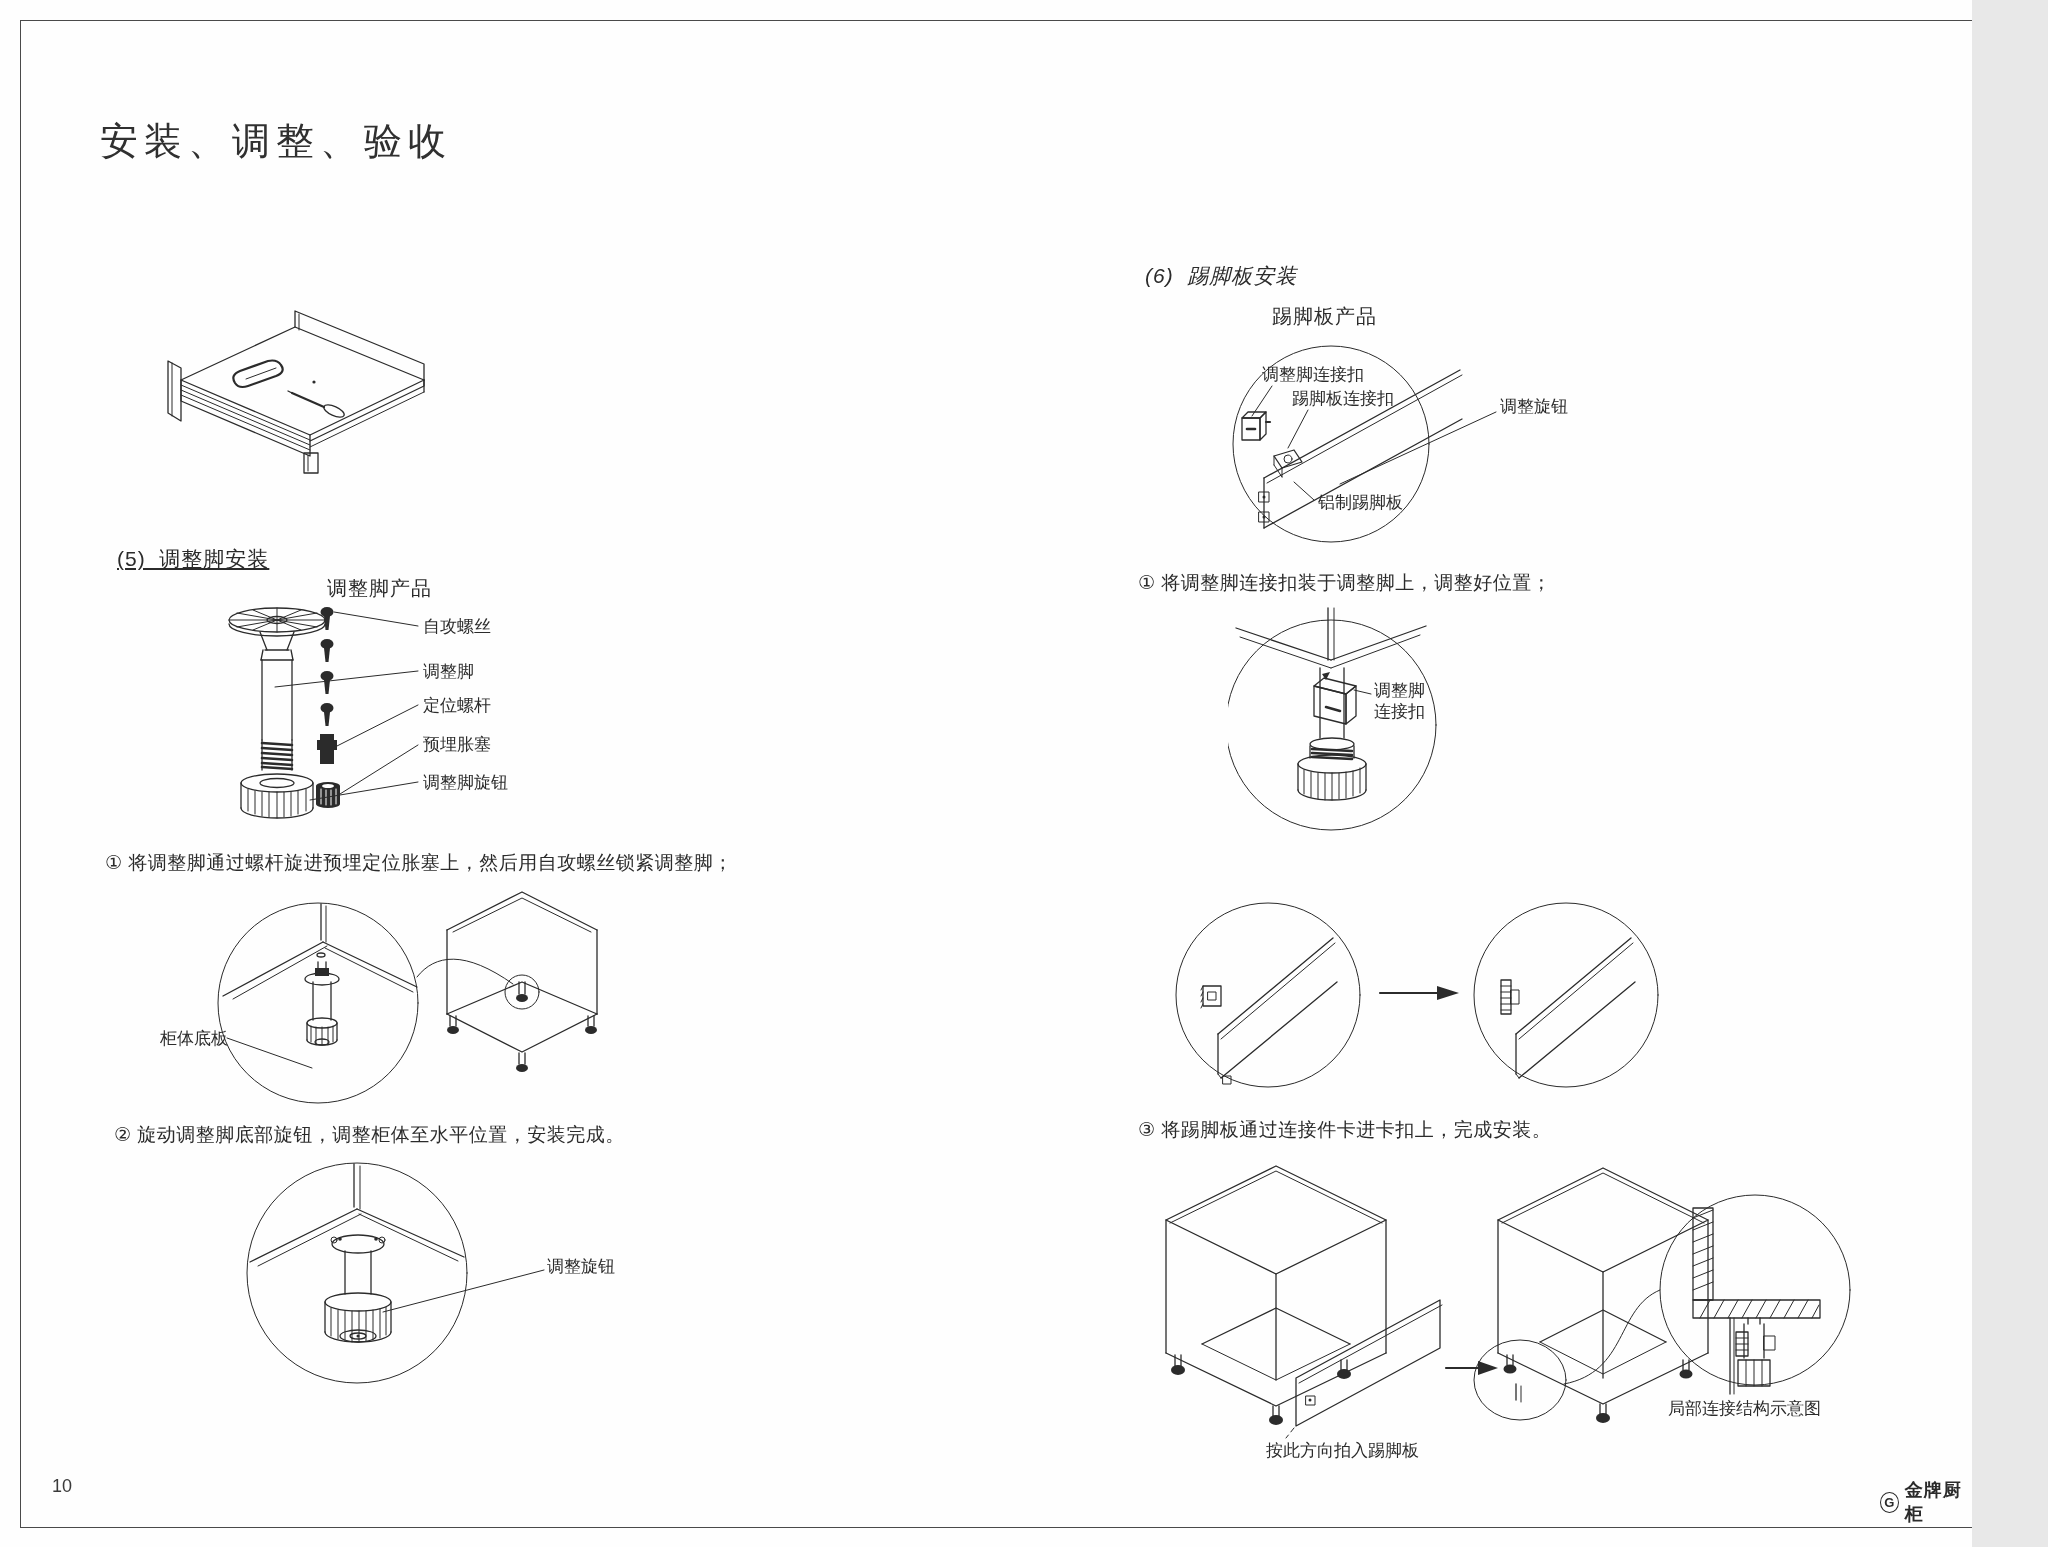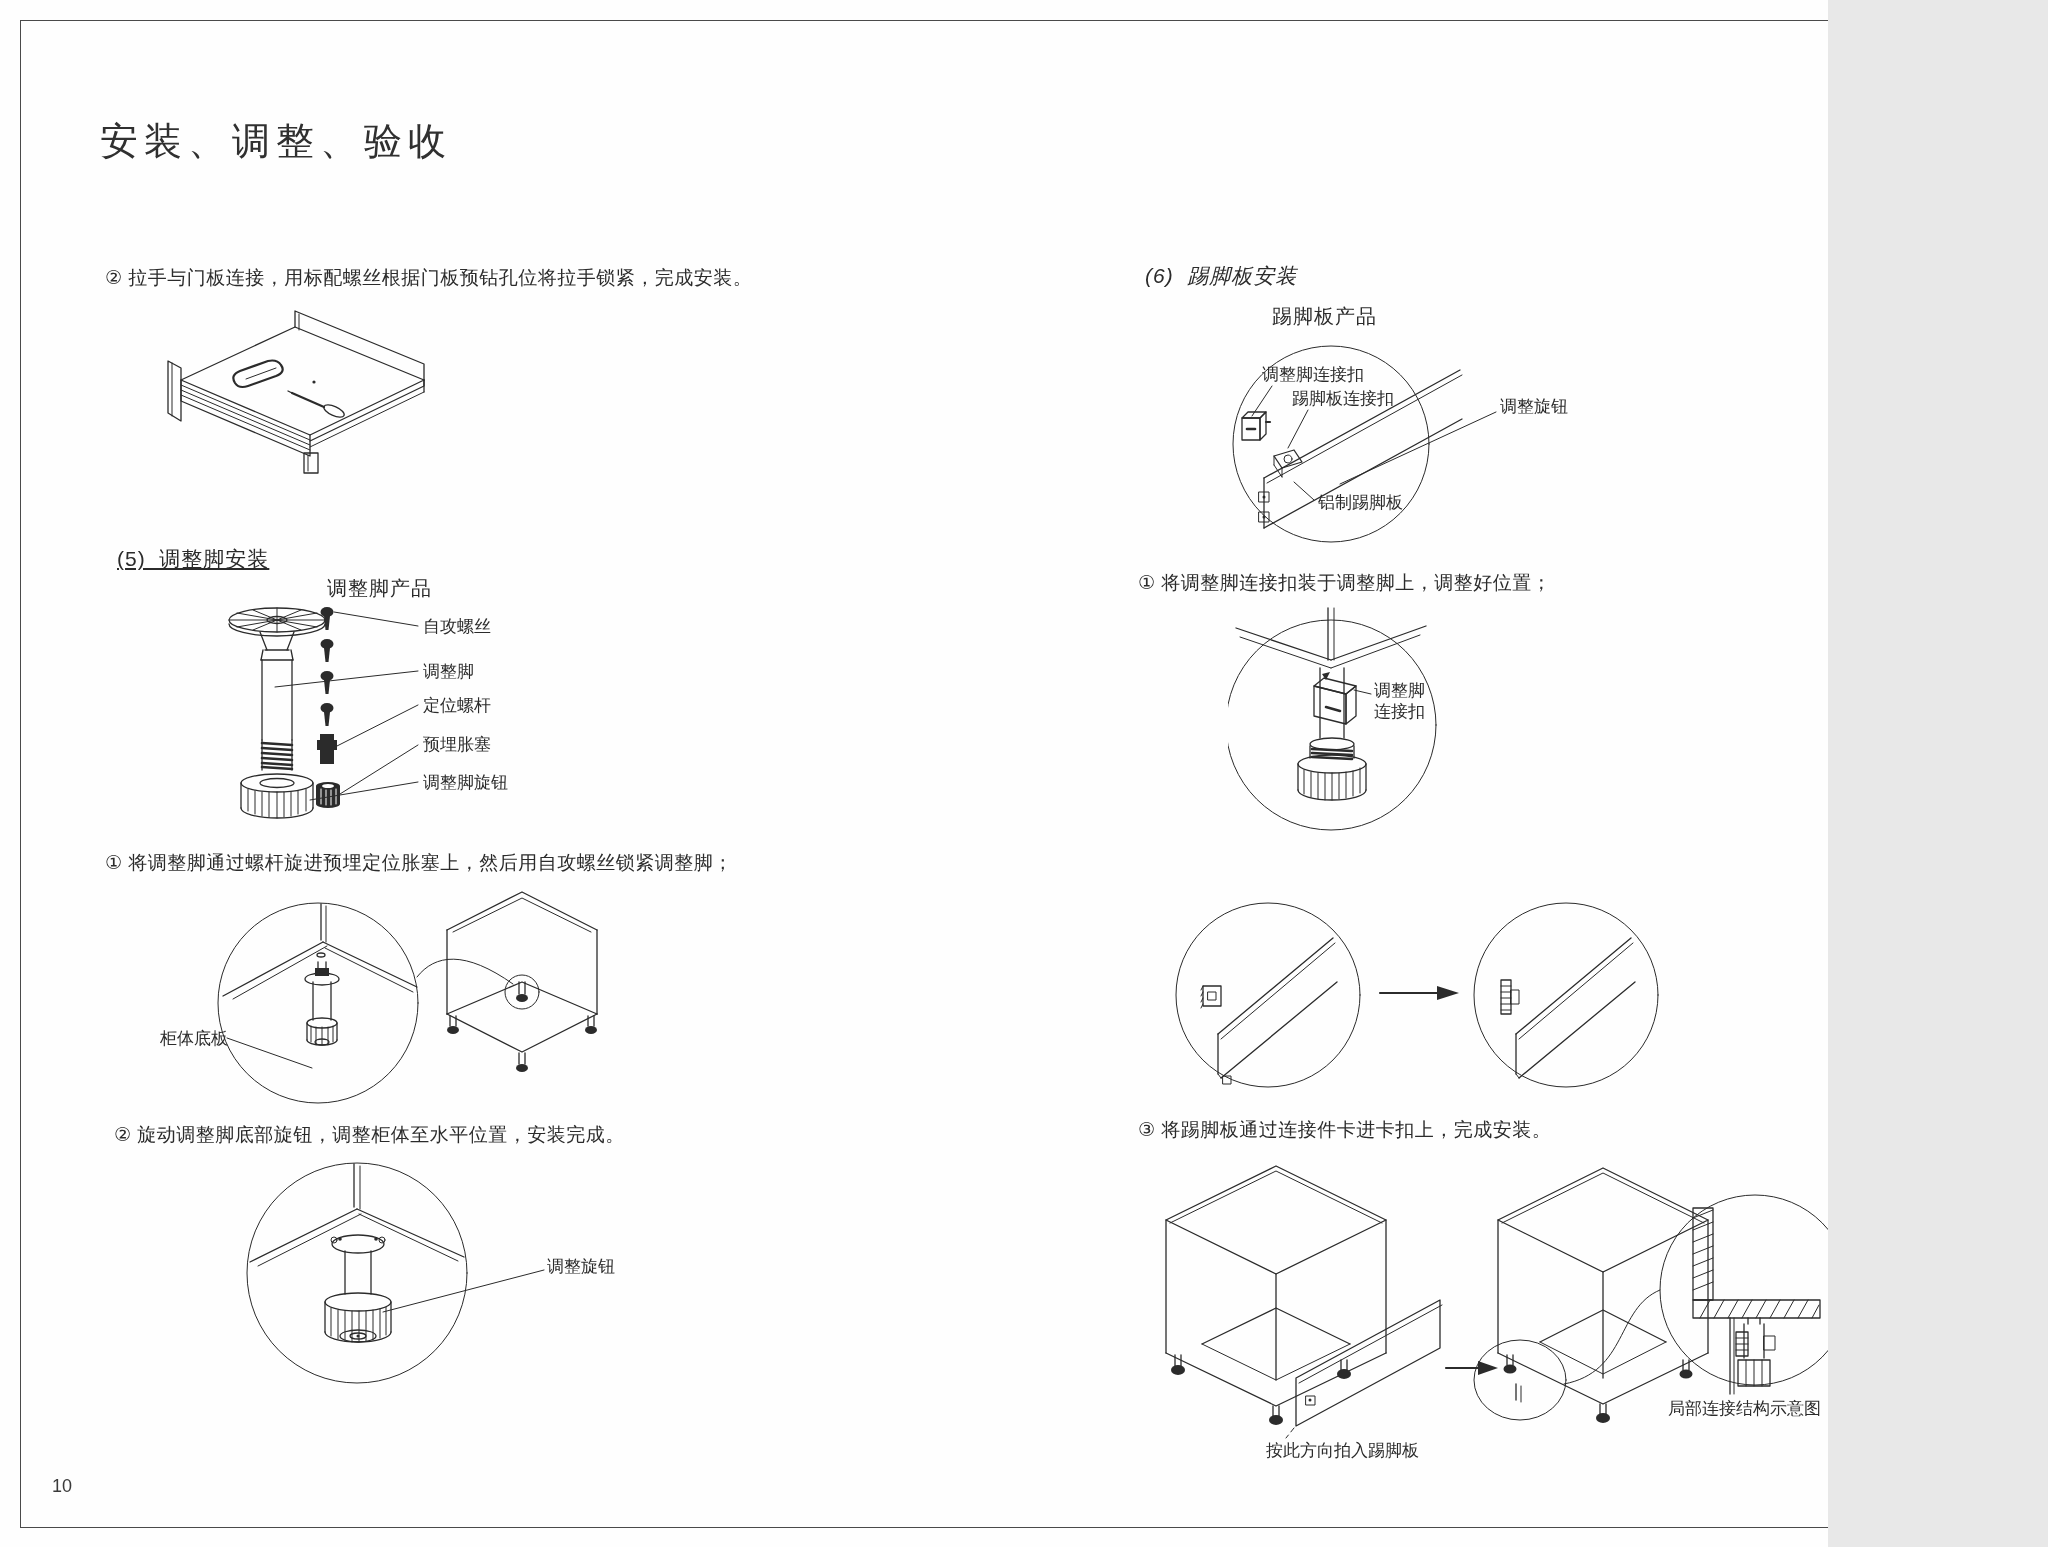--- a/index.html
+++ b/index.html
@@ -1,16 +1,16 @@
 <!DOCTYPE html>
 <html><head>
 <meta charset="utf-8">
 <style>
   html,body{margin:0;padding:0;background:#e8e8e8;}
-  .page{position:relative;width:1828px;height:1547px;background:#fefefe;overflow:hidden;
+  .page{position:relative;width:1972px;height:1547px;background:#fefefe;overflow:hidden;
         font-family:"Liberation Sans","DejaVu Sans",sans-serif;color:#2b2b2b;}
   .abs{position:absolute;}
   .border-frame{left:20px;top:20px;width:2007px;height:1506px;border:1px solid #4a4a4a;}
   .page-title{left:100px;top:116px;font-size:38px;letter-spacing:6px;color:#303030;font-weight:500;white-space:pre;}
   .step{font-size:19px;white-space:pre;letter-spacing:0.5px;}
   .heading{font-size:21px;white-space:pre;letter-spacing:1px;}
   .prod-title{font-size:20px;white-space:pre;letter-spacing:1px;}
   .page-num{left:52px;top:1476px;font-size:18px;color:#3a3a3a;}
   .brand{left:1880px;top:1478px;display:flex;align-items:center;gap:6px;}
   .brand .g{width:19px;height:19px;border:1.6px solid #2b2b2b;border-radius:50%;
@@ -28,21 +28,20 @@
   .fig text{font-size:17px;fill:#2b2b2b;stroke:none;font-family:"Liberation Sans","DejaVu Sans",sans-serif;}
 </style>
 </head>
 <body>
 
 <div class="page">
   <div class="abs border-frame"></div>
 
   <div class="abs page-title">安装、调整、验收</div>
 
-  <div class="abs step" style="left:105px;top:265px;">② 拉手与门板连接，用标配螺丝根据门板预钻孔位将拉手锁紧，完成安装。</div>
 
   <svg class="abs fig" style="left:162px;top:305px;" width="290" height="215" viewBox="0 0 290 215">
     <polygon points="6,56 6,108 19,116 19,63"></polygon>
     <line x1="10" y1="58" x2="10" y2="111" class="thin"></line>
     <polygon points="19,75 133,22 262,75 148,130"></polygon>
     <polyline points="133,22 133,6 262,59 262,75"></polyline>
     <line x1="137" y1="9" x2="137" y2="25" class="thin"></line>
     <polyline points="19,75 19,96 148,151 148,130"></polyline>
     <line x1="19" y1="80" x2="148" y2="135" class="thin"></line>
     <line x1="19" y1="85" x2="148" y2="140" class="thin"></line>

